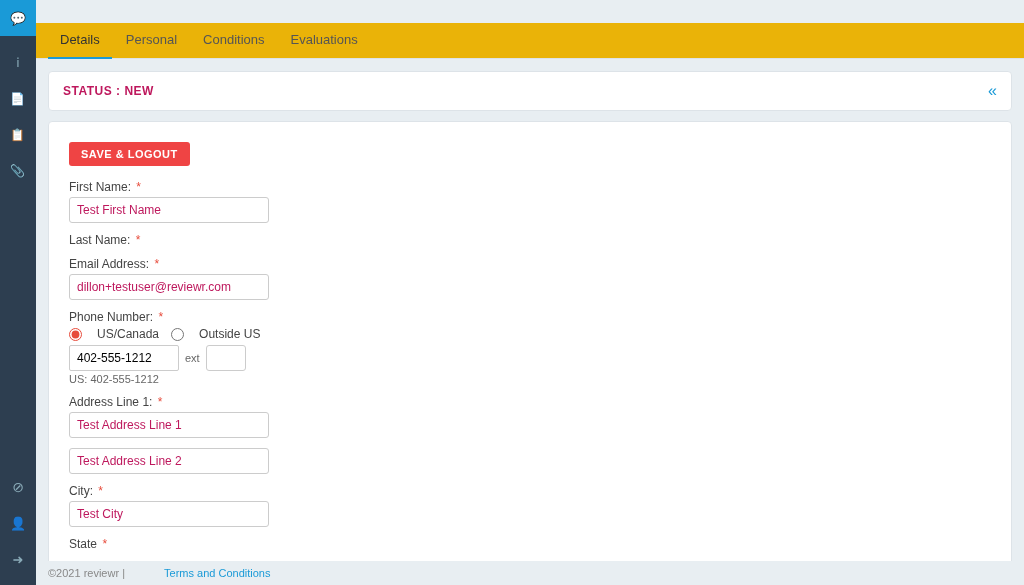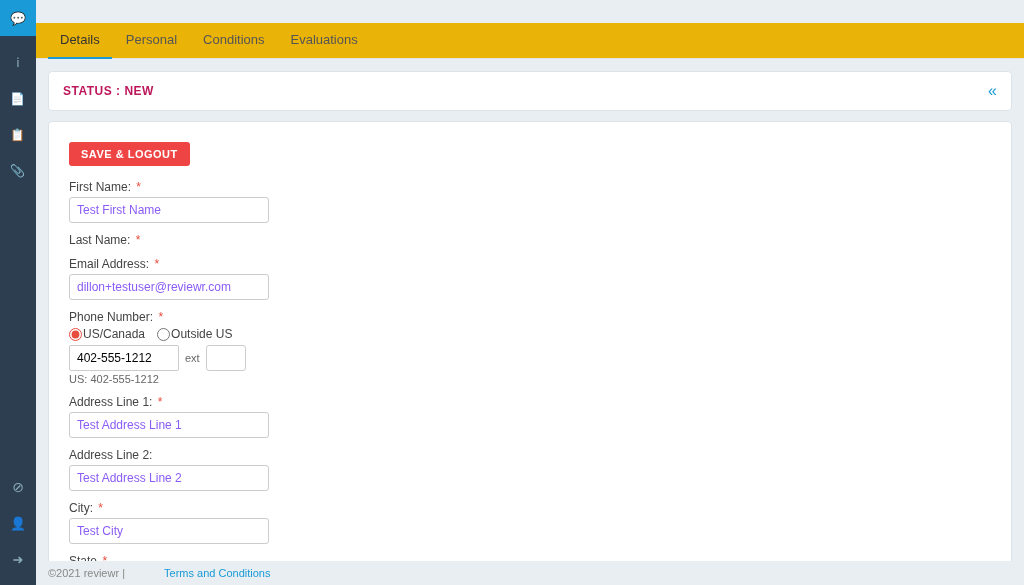--- a/index.html
+++ b/index.html
@@ -161,35 +161,35 @@
     }
     .required { color: #e74c3c; margin-left: 2px; }
 
     .form-input {
       width: 200px;
       height: 26px;
       border: 1px solid #ccc;
       border-radius: 3px;
       padding: 11px 7px;
       font-size: 12px;
-      color: #8b5cf6;
+      color: #be185d;
       outline: none;
     }
     .radio-group {
       display: flex;
       align-items: center;
       gap: 12px;
       margin-bottom: 4px;
       font-size: 12px;
       color: #444;
     }
     .radio-group label {
       display: flex;
       align-items: center;
-      gap: 1px;
+      gap: 15px;
       cursor: pointer;
     }
     .radio-group input[type="radio"] {
       accent-color: #e74c3c;
     }
     .radio-us { accent-color: #e74c3c !important; }
 
     .phone-inputs {
       display: flex;
       align-items: center;
@@ -348,23 +348,20 @@
 
           <div class="form-group">
             <label class="form-label">
               <span>Address Line 1:</span>
               <span class="required">*</span>
             </label>
             <input class="form-input" type="text" value="Test Address Line 1" style="">
           </div>
 
           <div class="form-group">
-            <label class="form-label">
-              <span>Address Line 2:</span>
-            </label>
             <input class="form-input" type="text" value="Test Address Line 2" style="">
           </div>
 
           <div class="form-group">
             <label class="form-label">
               <span>City:</span>
               <span class="required">*</span>
             </label>
             <input class="form-input" type="text" value="Test City" style="">
           </div>

